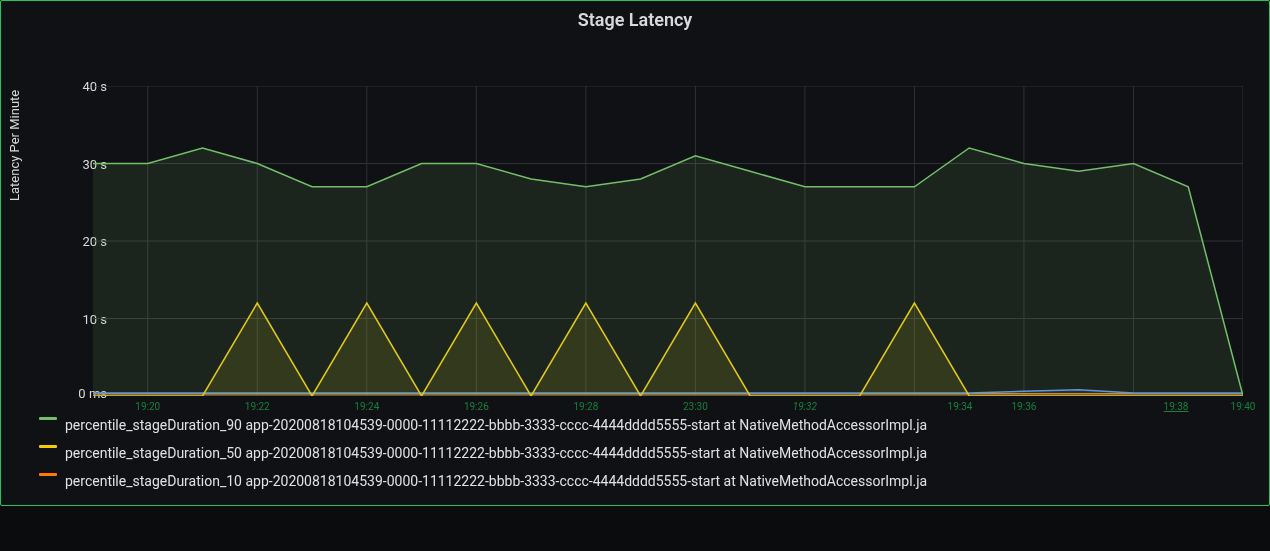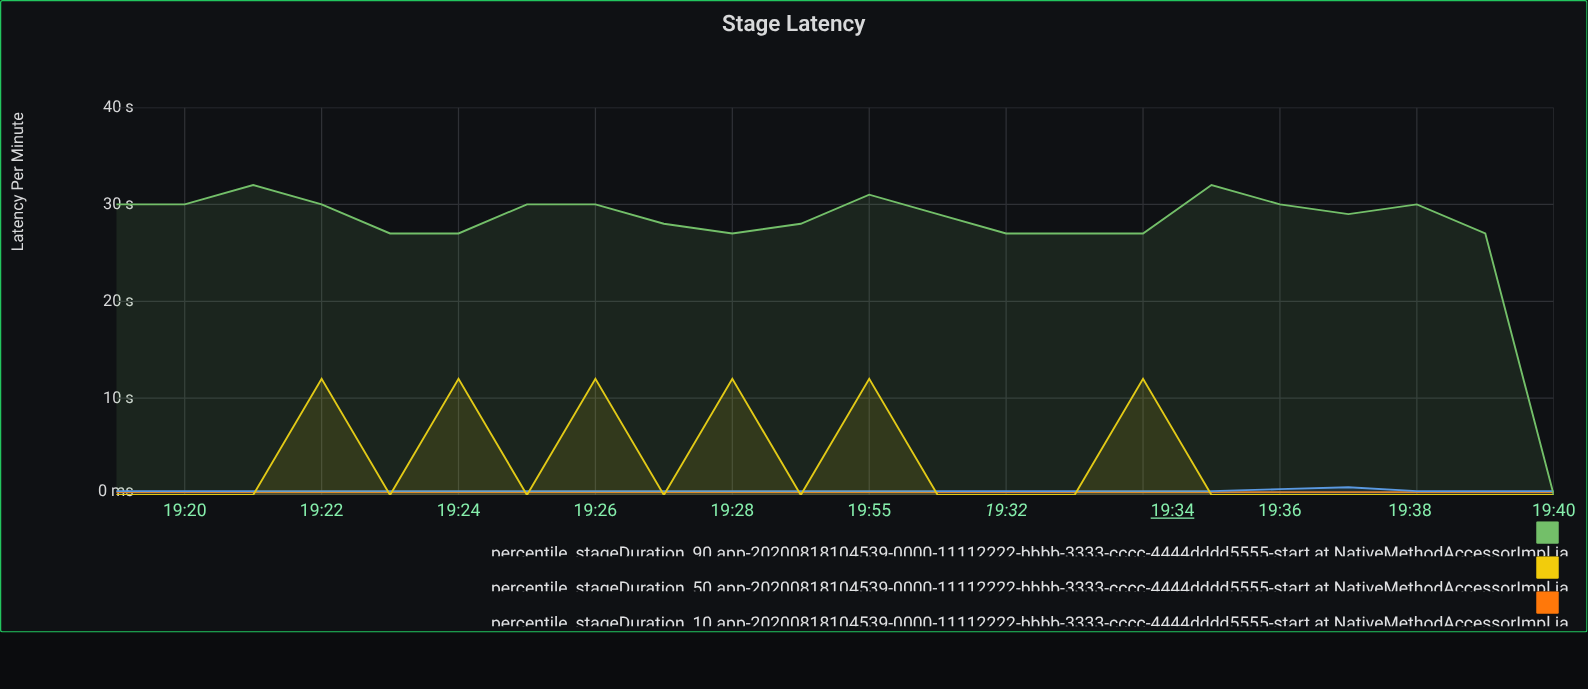--- a/index.html
+++ b/index.html
@@ -2,23 +2,23 @@
 <html><head>
 <meta charset="utf-8">
 <style>
   html,body{margin:0;padding:0;background:#0b0c0e;color:#d8d9da;font-family:-apple-system,BlinkMacSystemFont,"Segoe UI",Roboto,Helvetica,Arial,sans-serif;}
   .panel{position:relative;box-sizing:border-box;width:1270px;height:506px;background:#0f1114;border:1px solid #22c55e;border-radius:2px;}
   .title{position:absolute;top:8px;left:0;right:0;text-align:center;font-size:18px;font-weight:600;color:#d8d9da;}
   .ylabel{position:absolute;left:6px;top:200px;transform:rotate(-90deg);transform-origin:left top;font-size:13px;color:#d8d9da;white-space:nowrap;}
   .plot{position:absolute;left:92px;top:85px;width:1150px;height:310px;}
   .grid line{stroke:#2f3136;stroke-width:1}
   .y-tick{position:absolute;right:1162px;width:60px;text-align:right;font-size:13px;color:#d8d9da;transform:translateY(-50%);}
-  .x-tick{position:absolute;top:400px;font-size:14px;color:#86efac;transform:translateX(-50%);}
+  .x-tick{position:absolute;top:400px;font-size:10px;color:#15803d;transform:translateX(-50%);}
   .legend{position:absolute;left:38px;right:14px;top:416px;}
-  .legend-row{display:flex;align-items:flex-end;font-size:14px;color:#e0e1e3;height:28px;white-space:nowrap;overflow:hidden;flex-direction:column;}
+  .legend-row{display:flex;align-items:flex-start;font-size:14px;color:#e0e1e3;height:28px;white-space:nowrap;overflow:hidden;}
   .swatch{width:18px;height:3px;border-radius:1px;margin-right:8px;flex:0 0 18px;}
   .series-area{fill-opacity:0.12;}
   .series-line{fill:none;stroke-width:1.5;}
 </style>
 </head>
 <body>
 
 <div class="panel">
   <div class="title">Stage Latency</div>
   <div class="ylabel">Latency Per Minute</div>
@@ -29,25 +29,25 @@
       <div class="y-tick" style="top: 240px;">20 s</div>
       <div class="y-tick" style="top: 162.5px;">30 s</div>
       <div class="y-tick" style="top: 85px;">40 s</div>
     </div>
   <div id="xticks">
       <div class="x-tick" style="left: 146.762px;">19:20</div>
       <div class="x-tick" style="left: 256.286px;">19:22</div>
       <div class="x-tick" style="left: 365.81px;">19:24</div>
       <div class="x-tick" style="left: 475.333px;">19:26</div>
       <div class="x-tick" style="left: 584.857px;">19:28</div>
-      <div class="x-tick" style="left: 694.381px;">19:55</div>
+      <div class="x-tick" style="left: 694.381px;">23:30</div>
       <div class="x-tick" style="left: 803.905px; font-style: italic;">19:32</div>
-      <div class="x-tick" style="left: 937px; text-decoration: underline;">19:34</div>
+      <div class="x-tick" style="left: 959px;">19:34</div>
       <div class="x-tick" style="left: 1022.95px;">19:36</div>
-      <div class="x-tick" style="left: 1127px;">19:38</div>
+      <div class="x-tick" style="left: 1175px; text-decoration: underline;">19:38</div>
       <div class="x-tick" style="left: 1242px;">19:40</div>
     </div>
 
   <svg class="plot" id="plot" viewBox="0 0 1150 310" preserveAspectRatio="none">
     <g id="grid" class="grid">
         <line x1="0" x2="1150" y1="310" y2="310"></line>
         <line x1="0" x2="1150" y1="232.5" y2="232.5"></line>
         <line x1="0" x2="1150" y1="155" y2="155"></line>
         <line x1="0" x2="1150" y1="77.5" y2="77.5"></line>
         <line x1="0" x2="1150" y1="0" y2="0"></line>

